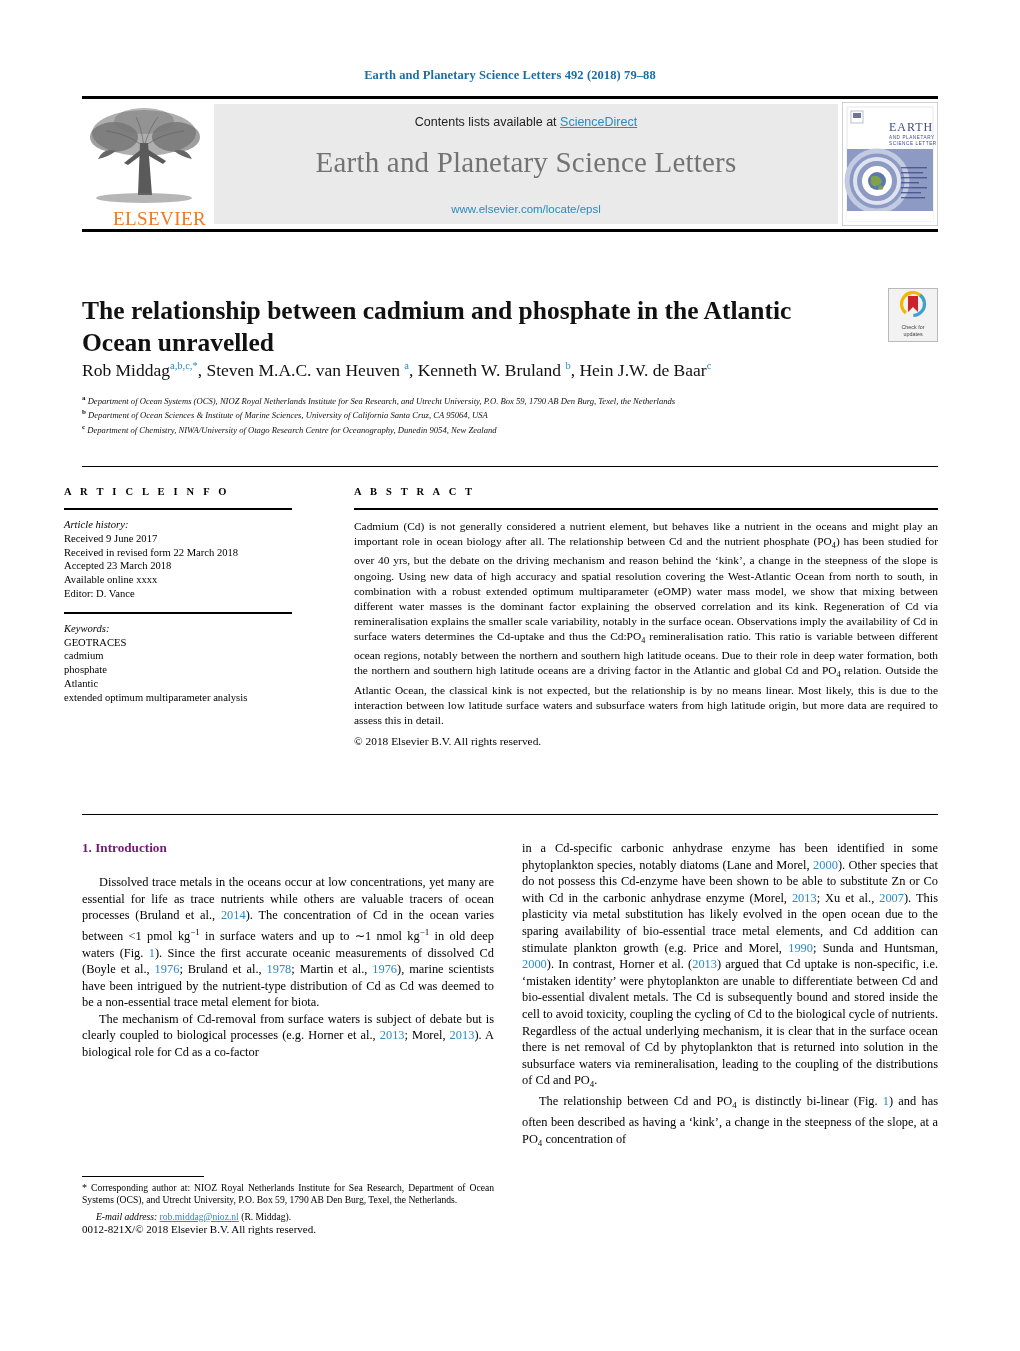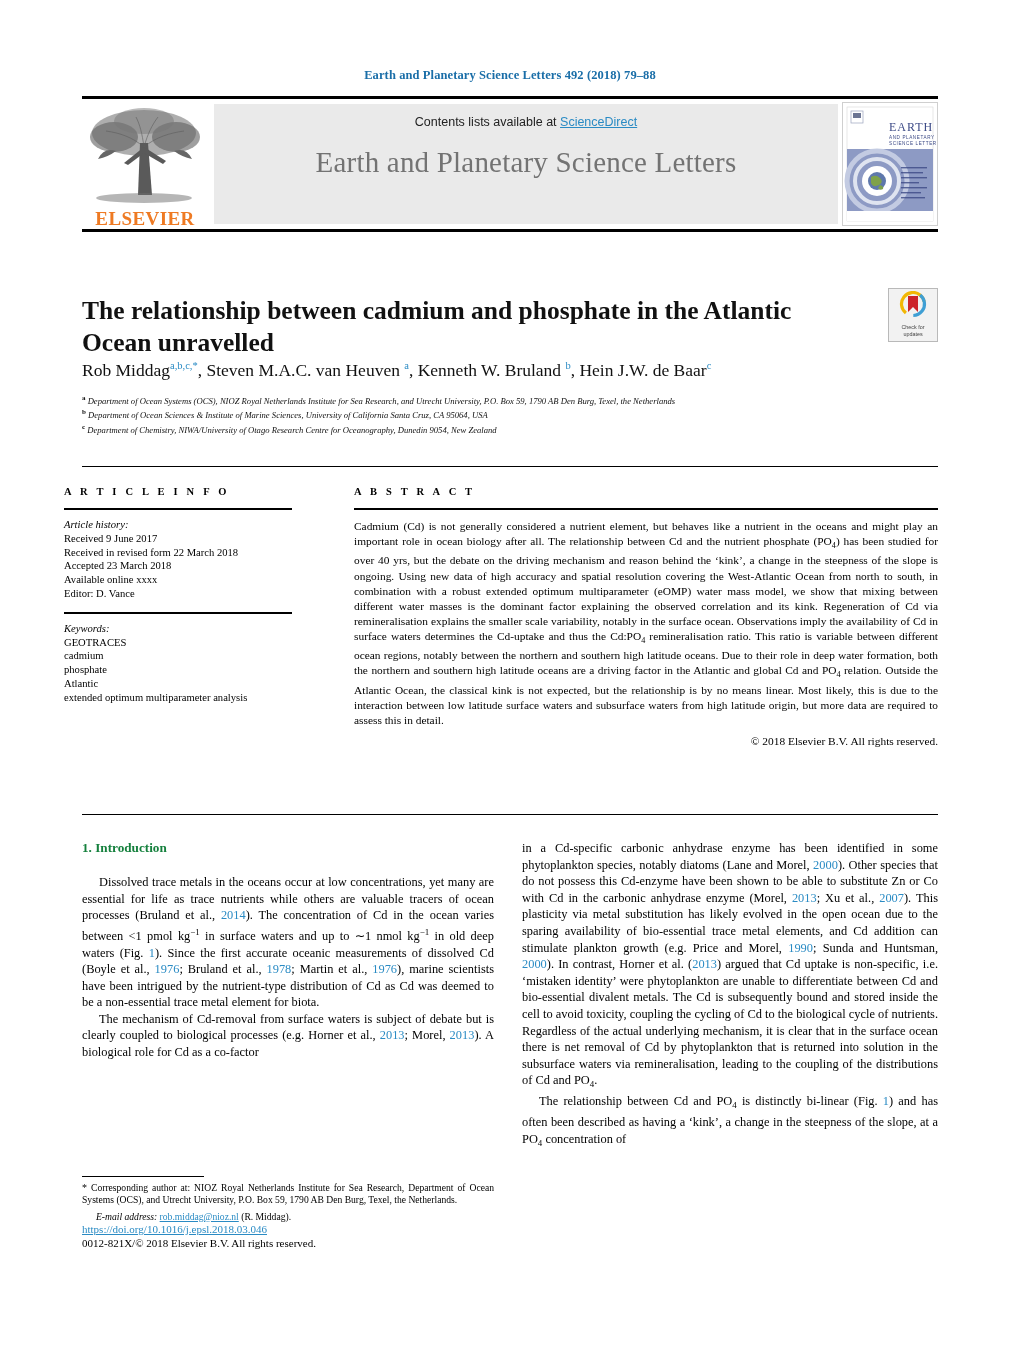--- a/index.html
+++ b/index.html
@@ -51,24 +51,24 @@
   .elsevier-logo {
     position: absolute;
     left: 2px; top: 4px;
     width: 122px; height: 122px;
   }
   .tree-svg { display: block; }
   .elsevier-word {
     position: absolute;
     left: 2px; bottom: 0px;
     width: 122px;
-    text-align: center;
+    text-align: right;
     font-family: "Liberation Serif", serif;
     font-size: 19px;
-    font-weight: bold;
+    font-weight: normal;
     color: #EE7A23;
     letter-spacing: 0.4px;
     line-height: 20px;
   }
   .journal-band {
     position: absolute;
     left: 132px; top: 5px;
     width: 624px;
     height: 120px;
     background: #eaeaea;
@@ -207,21 +207,20 @@
   }
   .abstract-text {
     font-family: "Liberation Serif", serif;
     font-size: 11.4px;
     line-height: 15.1px;
     text-align: justify;
     color: #000;
   }
   .copyright {
     margin-top: 7px;
-    text-align: right;
     font-family: "Liberation Serif", serif;
     font-size: 11.4px;
     color: #000;
   }
 
   
   .rule-bottom {
     position: absolute;
     left: 82px; top: 814px;
     width: 856px;
@@ -236,21 +235,21 @@
   }
   .body-right {
     position: absolute;
     left: 522px; top: 840px;
     width: 416px;
   }
   .section-head {
     font-family: "Liberation Serif", serif;
     font-weight: bold;
     font-size: 13.2px;
-    color: #15803d;
+    color: #701a75;
     margin-bottom: 18px;
   }
   .para {
     font-family: "Liberation Serif", serif;
     font-size: 12.4px;
     line-height: 16.6px;
     text-align: justify;
     text-indent: 17px;
     margin: 0 0 0 0;
     color: #000;
@@ -332,20 +331,21 @@
           </g>
         </svg>
       </div>
       <div class="elsevier-word">ELSEVIER</div>
 
       <div class="journal-band">
         <div class="contents-line">
           <span>Contents lists available at </span><a class="sd-link" href="#">ScienceDirect</a>
         </div>
         <div class="journal-title">Earth and Planetary Science Letters</div>
+        <div class="journal-url">www.elsevier.com/locate/epsl</div>
       </div>
 
       <div class="cover-thumb">
         <svg width="94" height="122" viewBox="0 0 94 122" aria-hidden="true">
           <rect x="0" y="0" width="94" height="122" fill="#ffffff"></rect>
           <rect x="4" y="4" width="86" height="114" fill="#ffffff" stroke="#d7d7d7" stroke-width="0.6"></rect>
           <rect x="8" y="8" width="12" height="12" fill="#ffffff" stroke="#9aa3bd" stroke-width="0.7"></rect>
           <rect x="10" y="10" width="8" height="5" fill="#6d7694"></rect>
           <text x="46" y="28" font-family="'Liberation Serif', serif" font-size="12" fill="#3c4a86" letter-spacing="1">EARTH</text>
           <text x="46" y="36" font-family="'Liberation Sans', sans-serif" font-size="4.6" fill="#3c4a86" letter-spacing="0.6">AND PLANETARY</text>
@@ -444,17 +444,16 @@
       <span>Corresponding author at: NIOZ Royal Netherlands Institute for Sea Research, Department of Ocean Systems (OCS), and Utrecht University, P.O. Box 59, 1790 AB Den Burg, Texel, the Netherlands.</span>
     </div>
     <div class="email-line">
       <span class="email-label">E-mail address:</span>
       <a class="email-addr" href="#">rob.middag@nioz.nl</a>
       <span>(R. Middag).</span>
     </div>
   </div>
 
   <div class="doi-block">
-    <a class="doi-link" href="#">https://doi.org/10.1016/j.epsl.2018.03.046</a>
     <span class="issn-line">0012-821X/© 2018 Elsevier B.V. All rights reserved.</span>
   </div>
 
 </div>
 
 </body></html>

